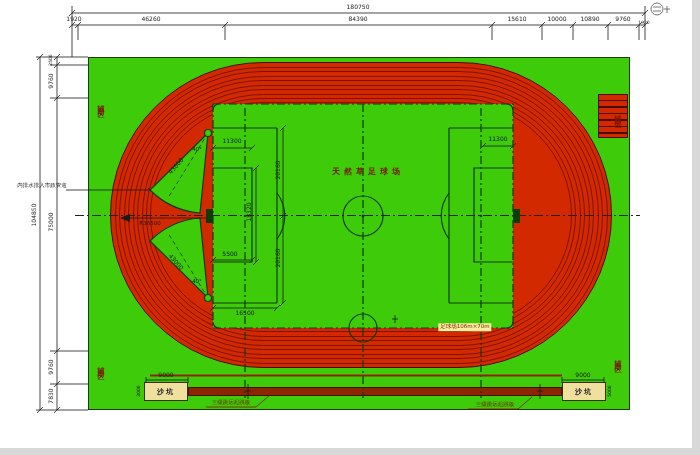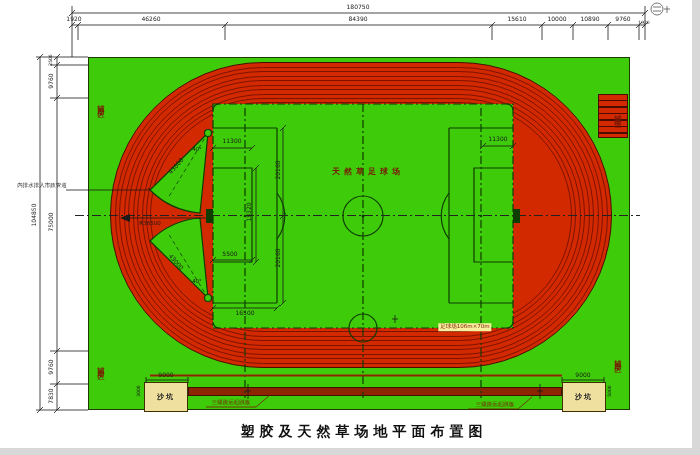--- a/index.html
+++ b/index.html
@@ -18,21 +18,21 @@
   .track-inner{left:150px;top:102px;width:422px;height:226px;border-radius:113px;
                background:var(--track-red);border:1.2px solid var(--lane-line);}
   .pitch{position:absolute;left:213px;top:104px;width:300px;height:224px;background:var(--field-green);}
 
   .steps-block{position:absolute;left:598px;top:94px;width:30px;height:44px;
     background:repeating-linear-gradient(180deg,var(--track-red) 0 5px,#4a0c00 5px 6.5px);
     border:1px solid #4a0c00;box-sizing:border-box;}
 
   .runway{position:absolute;left:188px;top:387px;width:374px;height:9px;
           background:var(--runway-brown);border:1px solid #401000;box-sizing:border-box;}
-  .sandpit{position:absolute;width:44px;height:30px;top:382px;background:var(--sand-tan);
+  .sandpit{position:absolute;width:44px;height:19px;top:382px;background:var(--sand-tan);
            border:1px solid #3f3000;box-sizing:border-box;display:flex;align-items:center;justify-content:center;}
   .sandpit span{font-size:7px;font-weight:bold;color:#222;letter-spacing:2px;}
 
   svg.linework{position:absolute;left:0;top:0;pointer-events:none;}
   .dim{stroke:var(--dim-black);stroke-width:.8;fill:none;}
   .mk{stroke:var(--marking-green);stroke-width:1.2;fill:none;}
   .mkdash{stroke-dasharray:8 3 2 3;}
   .cl{stroke:#222;stroke-width:1.1;fill:none;stroke-dasharray:9 3 2 3;}
   .sector{fill:var(--field-green);stroke:var(--marking-green);stroke-width:1.2;}
   .sectordash{stroke:var(--marking-green);stroke-width:.8;fill:none;stroke-dasharray:4 3;}
@@ -188,17 +188,16 @@
   <span class="t" style="left:197px;top:282px;font-size:5.5px;">40°</span>
   <span class="t" style="left:150px;top:224px;font-size:5.5px;">R36500</span>
 
   <span class="t" style="left:166px;top:375px;">9000</span>
   <span class="t" style="left:583px;top:375px;">9000</span>
   <span class="t r90 tiny" style="left:139px;top:391px;">3000</span>
   <span class="t r90 tiny" style="left:610px;top:391px;">5000</span>
   <span class="t board" style="left:231px;top:403px;">三级跳远起跳板</span>
   <span class="t board" style="left:495px;top:405px;">三级跳远起跳板</span>
 
-  <span class="t title" style="left:364px;top:431px;">塑胶及天然草场地平面布置图</span>
 
   <div class="edge-r"></div>
   <div class="edge-b"></div>
 </div>
 
 </body></html>

